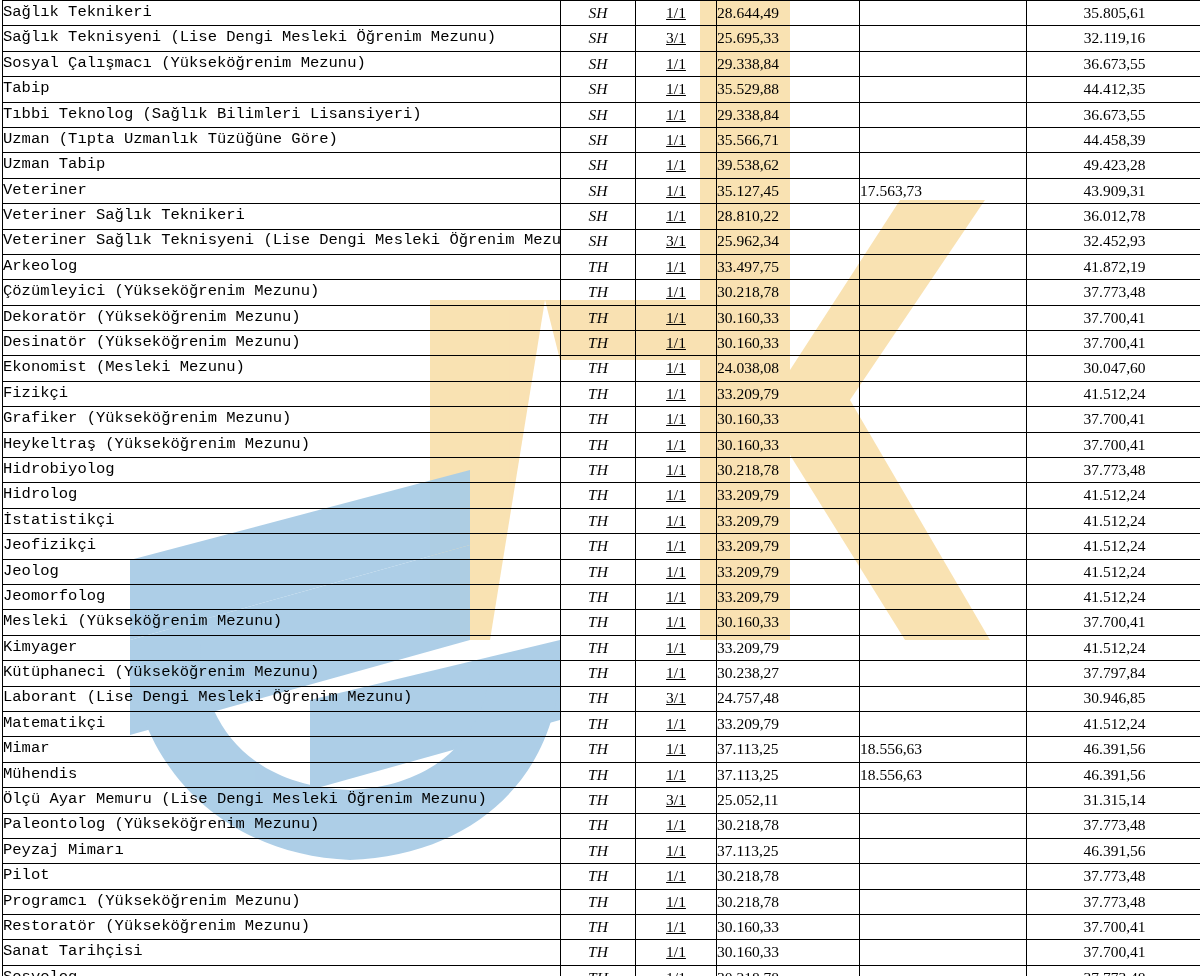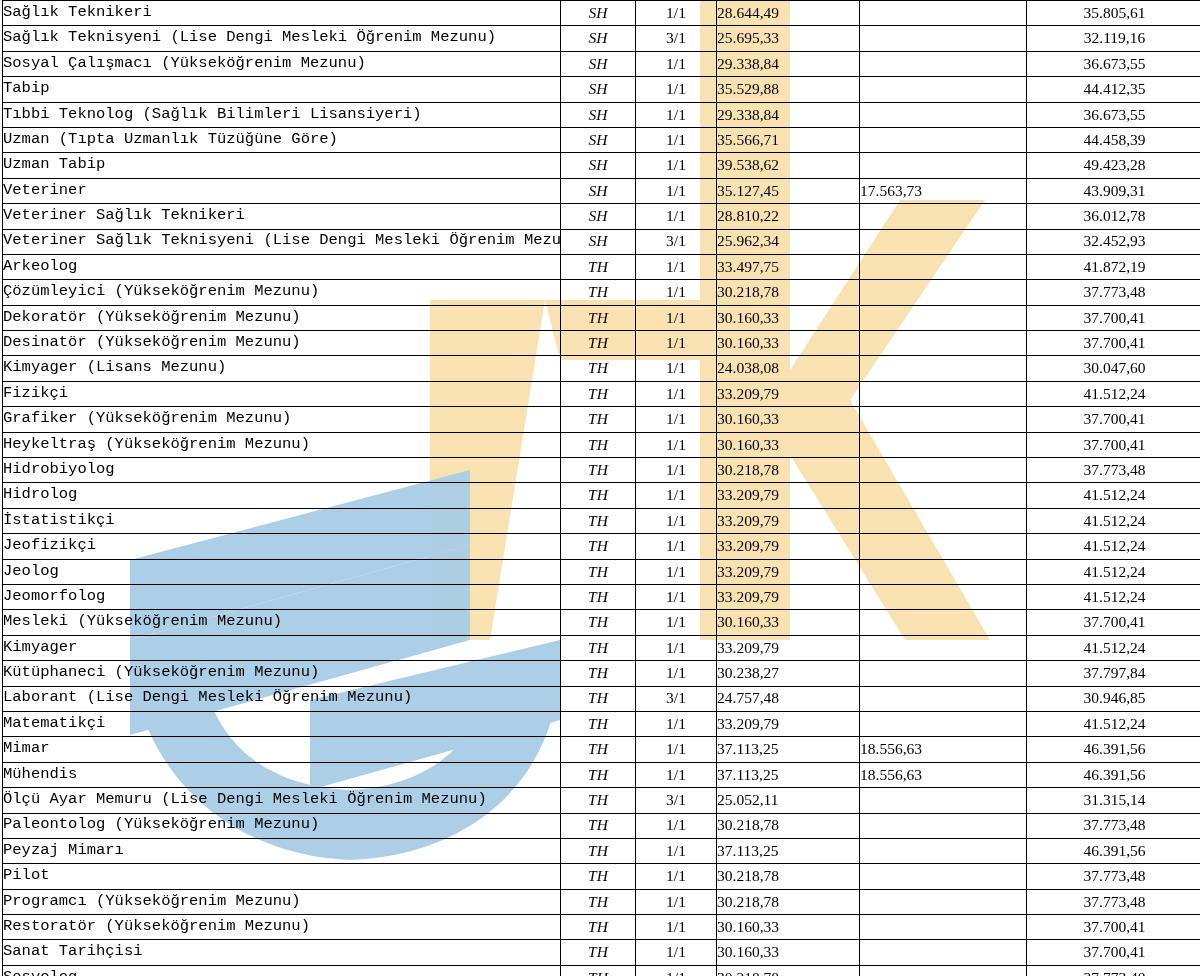--- a/index.html
+++ b/index.html
@@ -41,21 +41,21 @@
     font-size: 15.5px;
     line-height: 1;
     height: 23.4px;
     padding: 0 0 1px 0;
     vertical-align: middle;
     white-space: nowrap;
     overflow: hidden;
   }
   td.c-title   { width: 557px; padding-left: 5px; text-align: left; font-family: Liberation Mono, monospace; }
   td.c-class   { width: 74px;  text-align: center; font-style: italic; }
-  td.c-grade   { width: 80px;  text-align: center; }
+  td.c-grade   { width: 80px;  text-align: center; text-decoration: underline; }
   td.c-val1    { width: 142px; text-align: left; }
   td.c-val2    { width: 166px; text-align: left; }
   td.c-val3    { width: 175px; text-align: center; }
 </style>
 </head>
 <body>
 
 <svg id="watermark" viewBox="0 0 1200 976" xmlns="http://www.w3.org/2000/svg">
 
   <g fill="#f9e0ae" opacity="0.95">
@@ -181,21 +181,21 @@
       </tr>
       <tr>
         <td class="c-title">Desinatör (Yükseköğrenim Mezunu)</td>
         <td class="c-class">TH</td>
         <td class="c-grade">1/1</td>
         <td class="c-val1">30.160,33</td>
         <td class="c-val2"></td>
         <td class="c-val3">37.700,41</td>
       </tr>
       <tr>
-        <td class="c-title">Kimyager (Lisans Mezunu)</td>
+        <td class="c-title">Ekonomist (Mesleki Mezunu)</td>
         <td class="c-class">TH</td>
         <td class="c-grade">1/1</td>
         <td class="c-val1">24.038,08</td>
         <td class="c-val2"></td>
         <td class="c-val3">30.047,60</td>
       </tr>
       <tr>
         <td class="c-title">Fizikçi</td>
         <td class="c-class">TH</td>
         <td class="c-grade">1/1</td>

